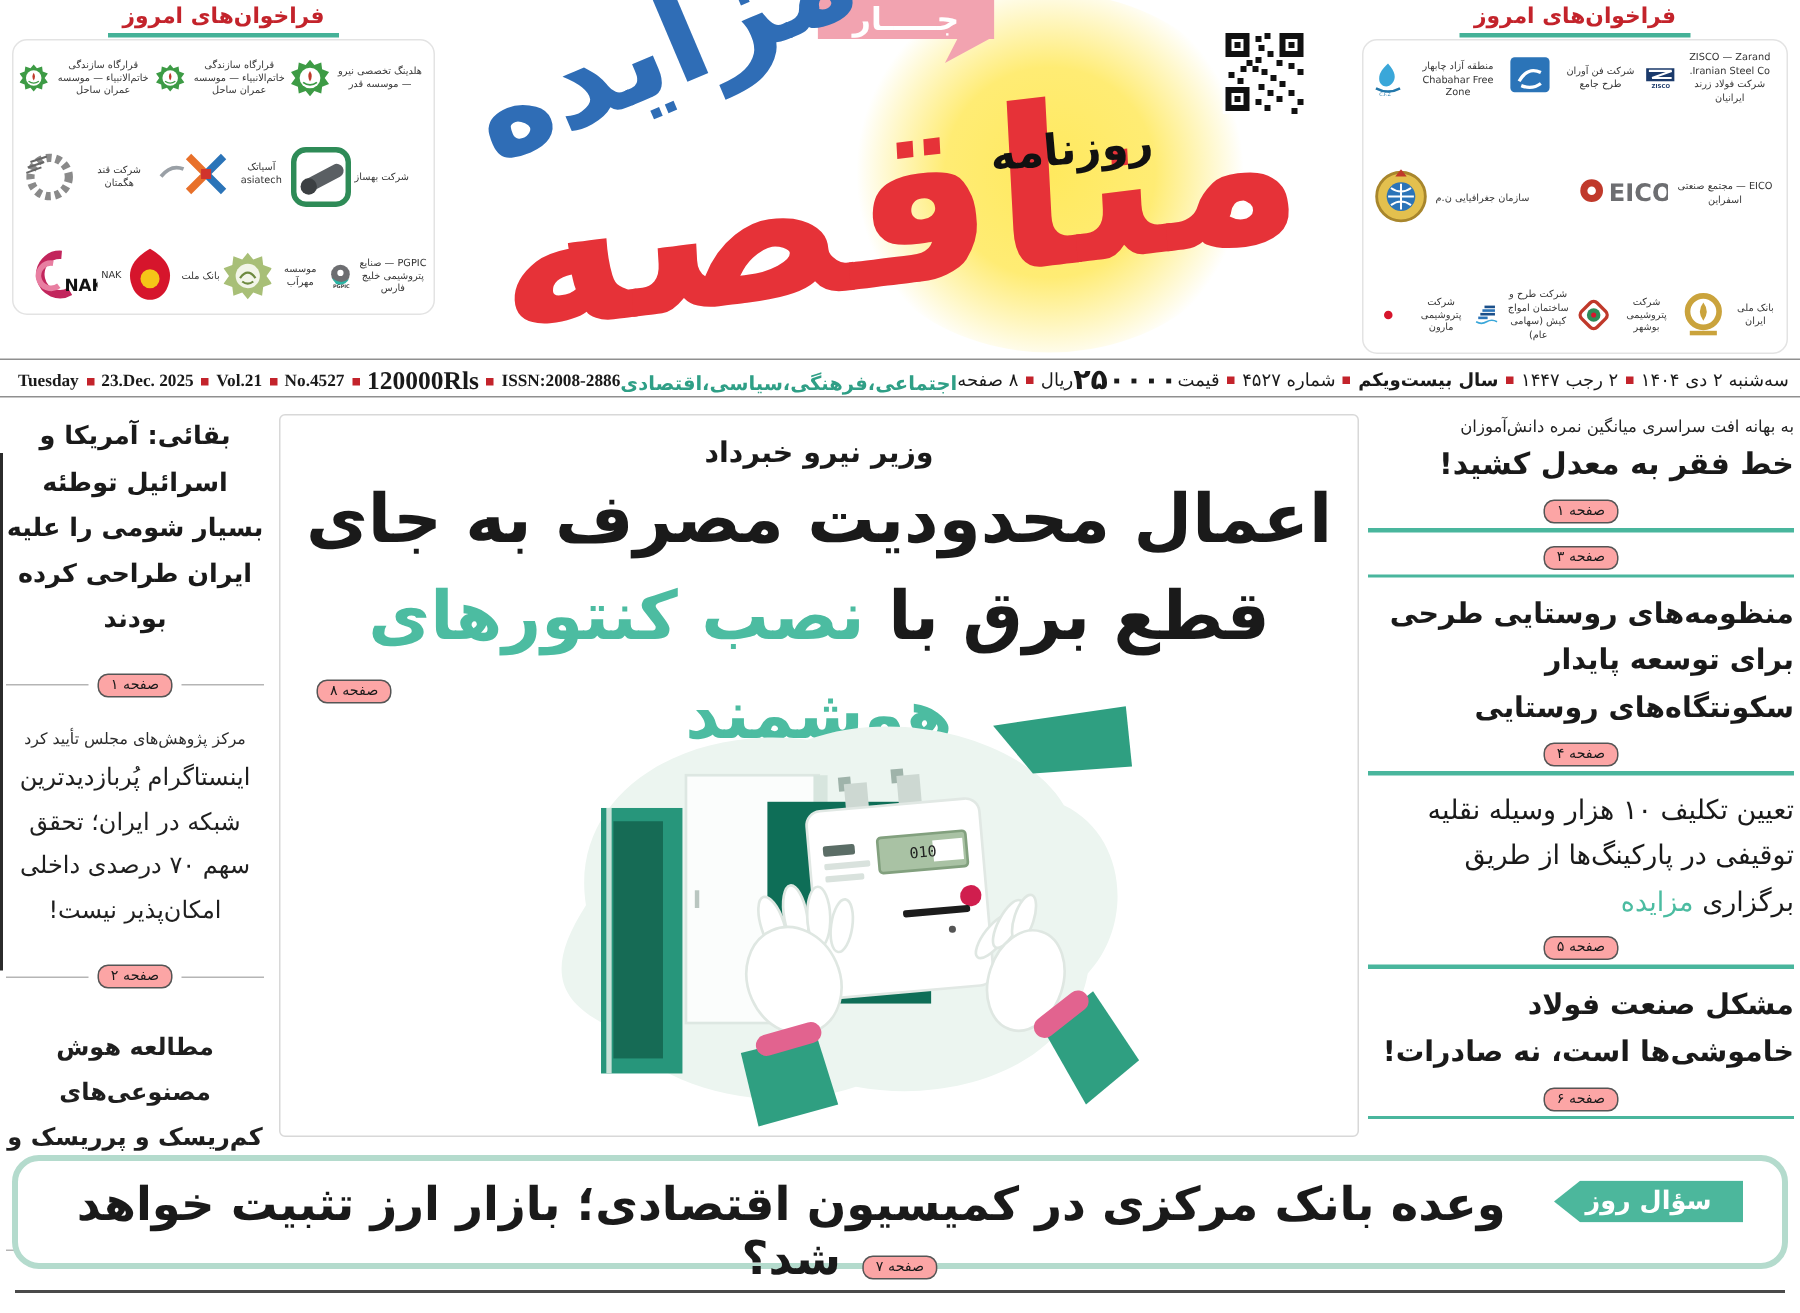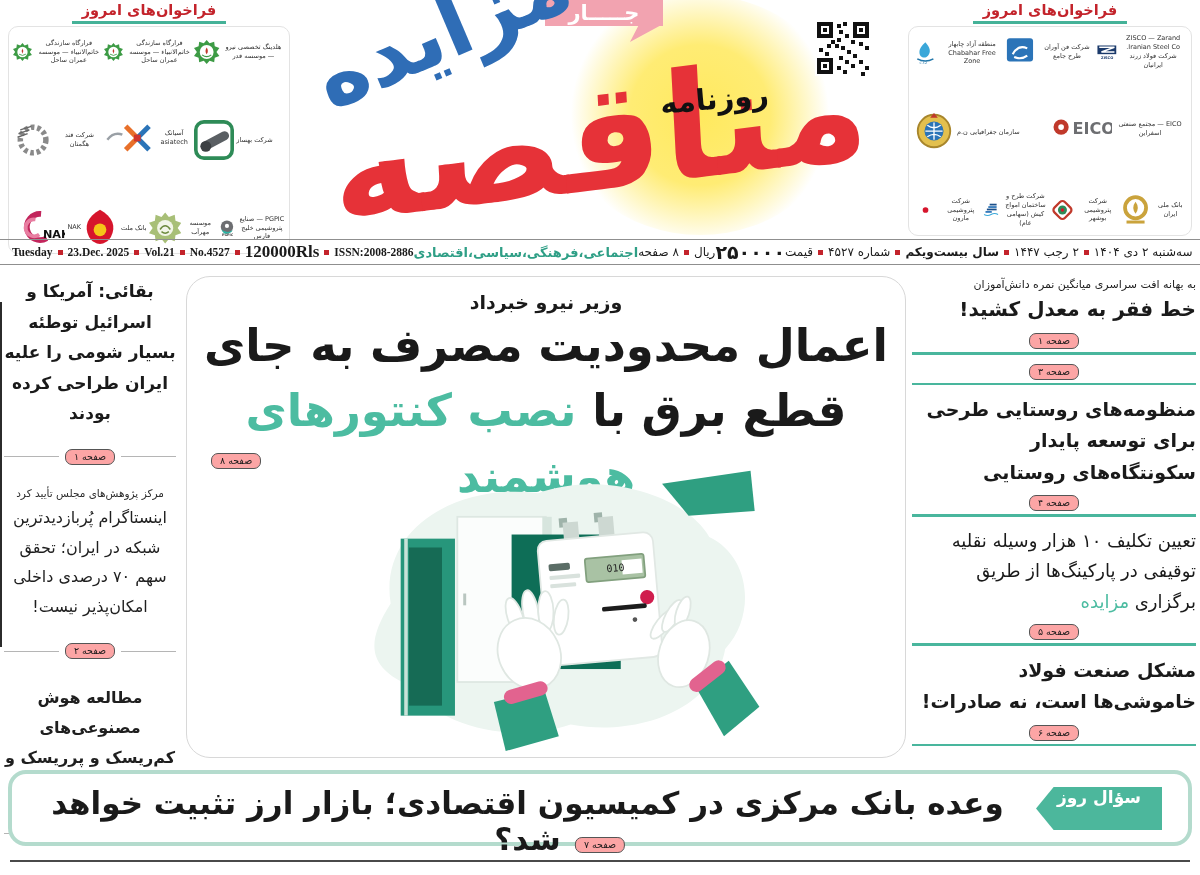--- a/index.html
+++ b/index.html
@@ -26,21 +26,21 @@
        clip-path:polygon(0 0,100% 0,100% 62%,97% 62%,72% 100%,79% 62%,0 62%)}
   .rooz{left:660px;top:82px;font-size:29px;font-weight:900;color:#111;transform:rotate(-5deg)}
   .t-main{left:296px;top:38px;width:608px;height:200px;display:flex;align-items:center;justify-content:center;
           font-size:148px;font-weight:900;color:#e63238;direction:rtl;line-height:1;
           transform:rotate(-7deg) skewX(-4deg);letter-spacing:-6px;z-index:2}
   .t-ovl{left:292px;top:-20px;width:300px;text-align:center;font-size:86px;font-weight:900;color:#2f6db6;
          direction:rtl;transform:rotate(-23deg);letter-spacing:-4px;z-index:3}
 
   
   .datebar{left:0;top:239px;width:1200px;height:26px;border-top:1.5px solid #8f8f8f;border-bottom:1.5px solid #8f8f8f;
-           box-sizing:border-box;display:flex;align-items:center;justify-content:space-between;padding:12px 12px}
+           box-sizing:border-box;display:flex;align-items:flex-end;justify-content:space-between;padding:0 12px}
   .db-en{display:flex;align-items:center;font-family:"Liberation Serif","DejaVu Serif",serif;
          font-weight:bold;font-size:11.5px;white-space:nowrap}
   .db-en .big{font-size:17px}
   .db-topics{color:#2f9f86;font-weight:bold;font-size:13px;direction:rtl;white-space:nowrap}
   .db-fa{display:flex;align-items:center;direction:rtl;font-size:12px;font-weight:500;white-space:nowrap}
   .db-fa .bold{font-weight:900}
   .db-fa .price{font-size:19px;font-weight:900;letter-spacing:-1px}
   .sq{display:inline-block;width:5px;height:5px;background:#c3232b;margin:0 5px;flex:none}
 
   
@@ -50,40 +50,40 @@
   .pill-row .ln{flex:1;height:1px;background:#b5b5b5}
 
   
   .leftcol{left:4px;top:276px;width:172px;direction:rtl;text-align:center}
   .lc-t1{font-size:17px;font-weight:bold;line-height:1.8}
   .lc-kick{font-size:10.5px;color:#2c2c2c;margin-bottom:4px}
   .lc-t2{font-size:16px;font-weight:500;line-height:1.85;color:#1f1f1f}
   .edge-line{left:0;top:302px;width:2px;height:345px;background:#2b2b2b}
 
   
-  .card{left:186px;top:276px;width:720px;height:482px;border:1.5px solid #d8d8d8;border-radius:24px;
+  .card{left:186px;top:276px;width:720px;height:482px;border:1.5px solid #d8d8d8;border-radius:4px;
         background:#fff;box-sizing:border-box;text-align:center;direction:rtl}
   .ms-kick{font-size:19px;font-weight:bold;margin-top:14px}
   .ms-line{font-size:45px;font-weight:900;line-height:1.45;letter-spacing:-1px}
   .teal{color:#4cbca1}
   .ms-page{left:24px;top:176px}
 
   
   .rightcol{left:912px;top:274px;width:284px;direction:rtl;}
   .rc-kick{font-size:11px;color:#222;margin-top:4px}
   .rc-tb{font-size:20px;font-weight:800;line-height:1.65;margin-top:2px}
   .rc-t{font-size:18.5px;font-weight:500;line-height:1.7;margin-top:6px}
   .rc-sep{display:flex;flex-direction:column;align-items:center;margin:7px 0 9px}
   .rc-sep .tln{width:100%;height:2.5px;background:#49b69d;margin-top:3px}
 
   
   .banner{left:8px;top:770px;width:1184px;height:76px;border:4px solid #b4dbcd;border-radius:18px;
           box-sizing:border-box;background:#fff}
-  .tag{right:26px;top:13px;width:126px;height:43px;background:#4cb79c;color:#fff;font-size:17px;font-weight:bold;
-       display:flex;align-items:flex-start;justify-content:center;direction:rtl;
+  .tag{right:26px;top:13px;width:126px;height:28px;background:#4cb79c;color:#fff;font-size:17px;font-weight:bold;
+       display:flex;align-items:center;justify-content:center;direction:rtl;
        clip-path:polygon(14% 0,100% 0,100% 100%,14% 100%,0 50%)}
   .bb-title{right:175px;left:30px;top:11px;font-size:31px;font-weight:900;text-align:center;direction:rtl;
             letter-spacing:-1px}
   .bb-page{left:50%;bottom:-11px;transform:translateX(-50%);position:absolute}
   .bot-line{left:10px;top:860px;width:1180px;height:2px;background:#4a4a4a}
 </style>
 </head>
 <body>
 
 <div class="abs sun"></div>
@@ -134,21 +134,21 @@
     </g>
   </svg>
 </div>
 <div class="abs rooz" style="z-index:4">روزنامه</div>
 <div class="abs t-ovl">مزایده</div>
 <div class="abs t-main">مناقصه</div>
 
 <div class="abs calls-hdr" style="left:8px">
   <span>فراخوان‌های امروز</span>
 </div>
-<div class="abs logo-panel" style="left:8px;top:26px;width:282px;height:228px">
+<div class="abs logo-panel" style="left:8px;top:26px;width:282px;height:184px">
   <div class="lrow">
     <div class="lcell">
       <svg width="40" height="40" viewBox="0 0 44 44">
         <polygon points="22,1 27,7 35,4 36,12 44,15 39,22 44,29 36,32 35,40 27,37 22,43 17,37 9,40 8,32 0,29 5,22 0,15 8,12 9,4 17,7" fill="#3d9b45"></polygon>
         <circle cx="22" cy="22" r="12" fill="#fff"></circle>
         <path d="M22 14 q4 6 0 12 q-4 -6 0 -12" fill="#c0392b"></path>
         <path d="M14 27 q8 6 16 0" stroke="#3d9b45" stroke-width="2" fill="none"></path>
       </svg>
       <div class="lcap">قرارگاه سازندگی خاتم‌الانبیاء — موسسه عمران ساحل</div>
     </div>

